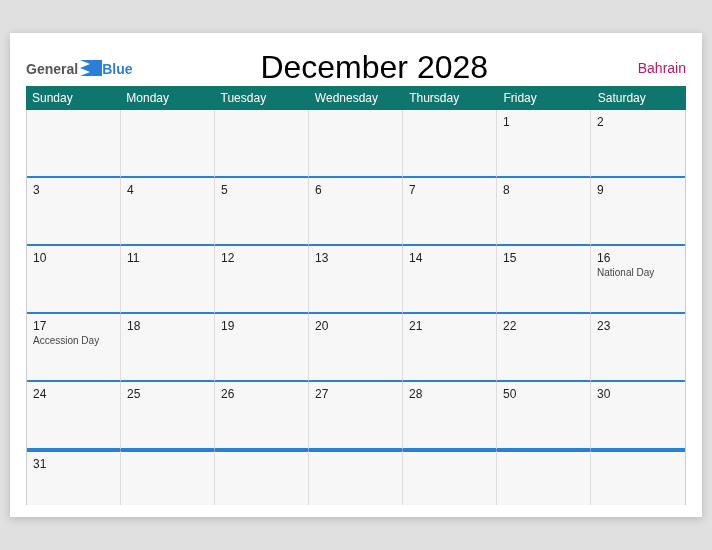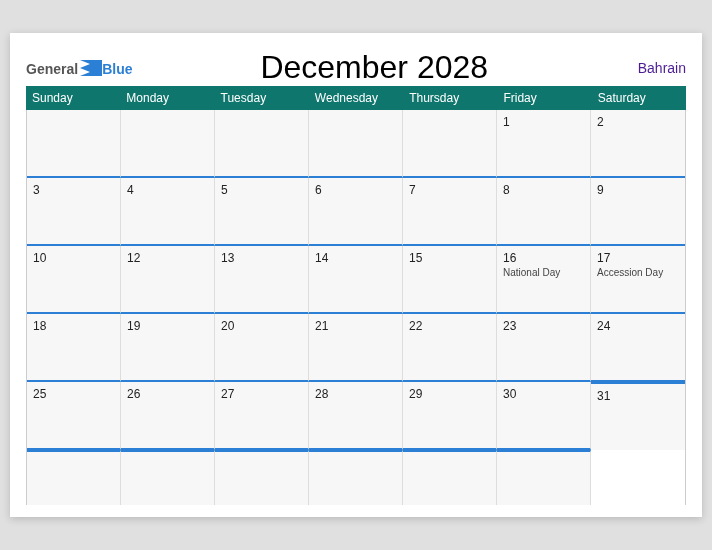--- a/index.html
+++ b/index.html
@@ -48,21 +48,21 @@
     }
     .month-title {
       font-size: 32px;
       font-weight: normal;
       color: #000000;
       text-align: center;
       flex: 1;
     }
     .country-label {
       font-size: 14px;
-      color: #4c1d95;
+      color: #be185d;
       min-width: 70px;
       text-align: right;
     }
     .days-header {
       display: grid;
       grid-template-columns: repeat(7, 1fr);
       background: #0f766e;
       margin-bottom: 0;
     }
     .day-header-cell {
@@ -168,20 +168,23 @@
       <span class="day-number">8</span>
     </div>
     <div class="day-cell">
       <span class="day-number">9</span>
     </div>
 
     <div class="day-cell">
       <span class="day-number">10</span>
     </div>
     <div class="day-cell">
+      <span class="day-number">11</span>
+    </div>
+    <div class="day-cell">
       <span class="day-number">12</span>
     </div>
     <div class="day-cell">
       <span class="day-number">13</span>
     </div>
     <div class="day-cell">
       <span class="day-number">14</span>
     </div>
     <div class="day-cell">
       <span class="day-number">15</span>
@@ -223,21 +226,21 @@
     <div class="day-cell">
       <span class="day-number">26</span>
     </div>
     <div class="day-cell">
       <span class="day-number">27</span>
     </div>
     <div class="day-cell">
       <span class="day-number">28</span>
     </div>
     <div class="day-cell">
-      <span class="day-number">29</span>
+      <span class="day-number">50</span>
     </div>
     <div class="day-cell">
       <span class="day-number">30</span>
     </div>
 
     <div class="day-cell last-row blue-top-border" style="border-bottom:none;min-height:55px;">
       <span class="day-number">31</span>
     </div>
     <div class="day-cell last-row blue-top-border" style="border-bottom:none;min-height:55px;"></div>
     <div class="day-cell last-row blue-top-border" style="border-bottom:none;min-height:55px;"></div>

